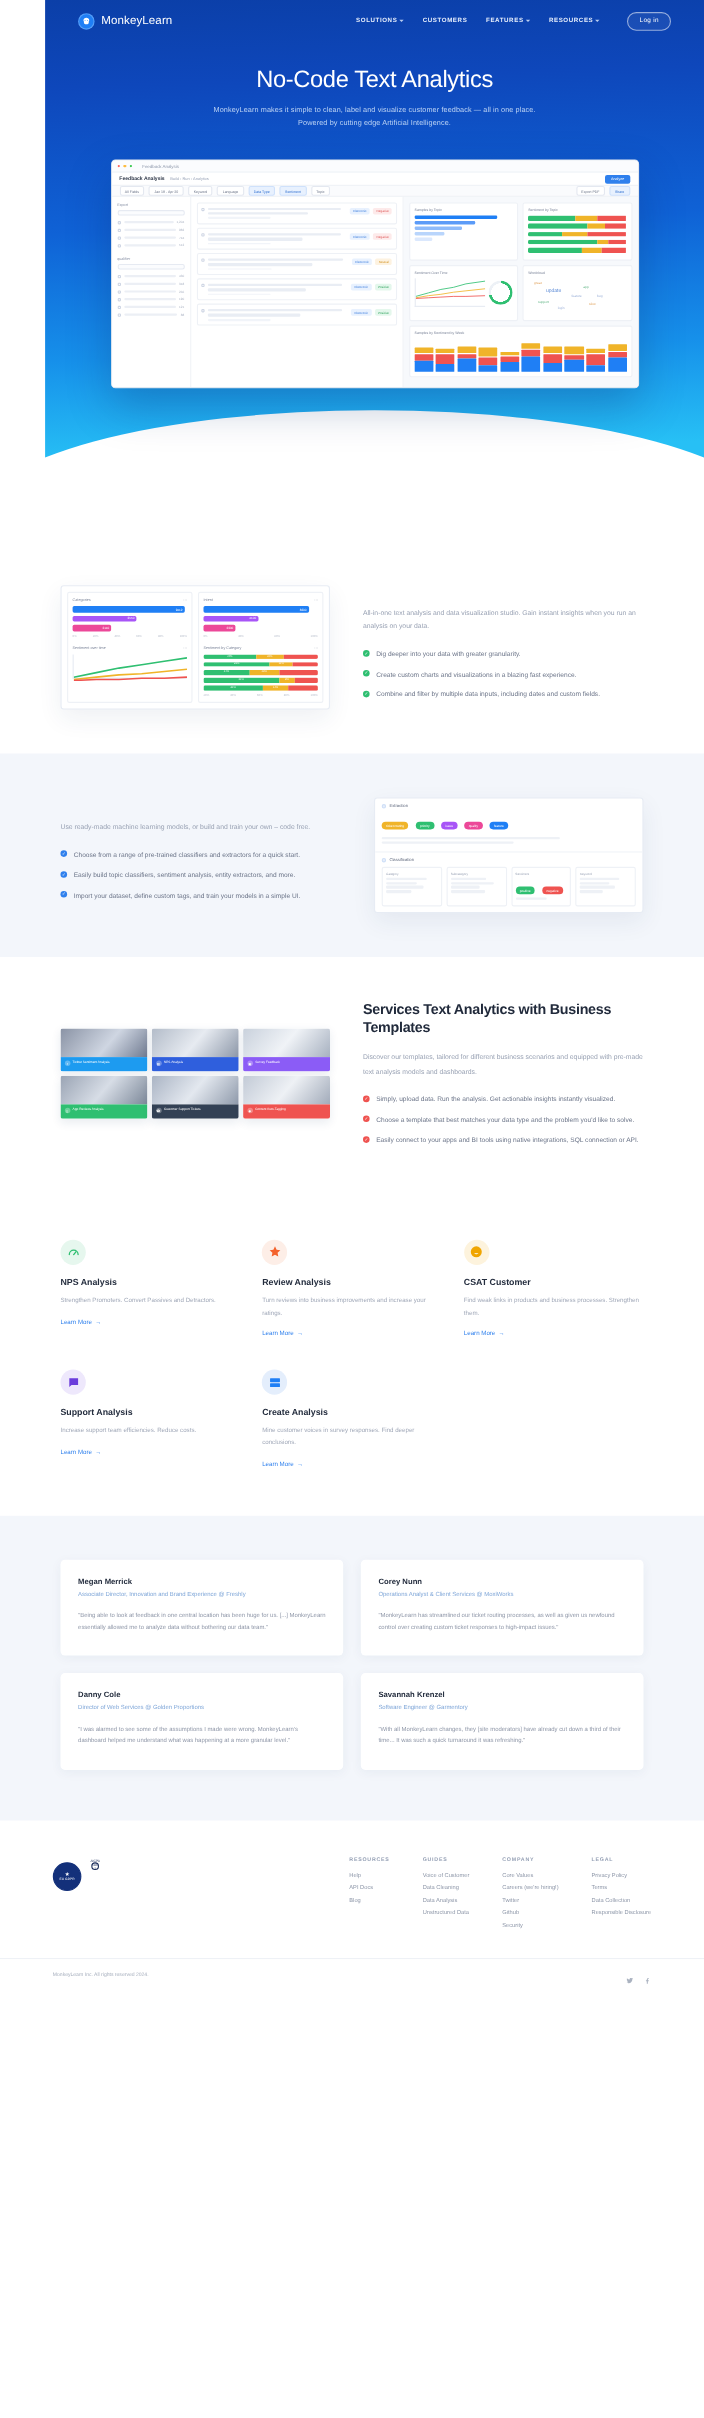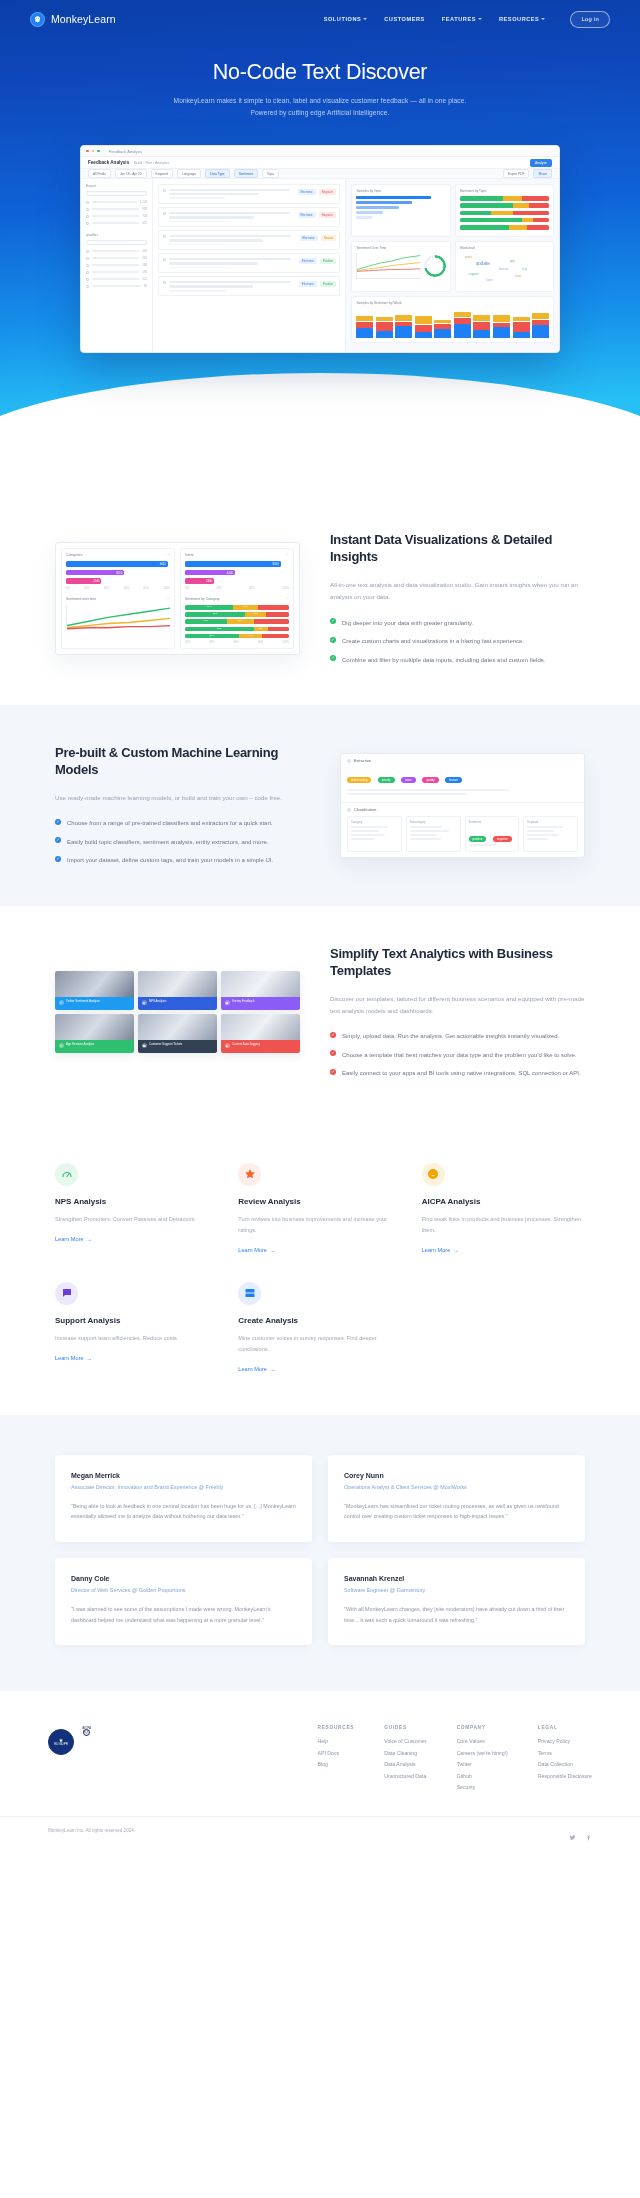--- a/index.html
+++ b/index.html
@@ -10,20 +10,21 @@
     background:#ffffff;color:#2b3445;
     -webkit-font-smoothing:antialiased;
   }
   .page{width:640px;position:relative;overflow:hidden}
 
   
   .hero{
     position:relative;
     background:linear-gradient(178deg,#0b3fa8 0%,#0e47bb 18%,#0f62d6 48%,#1690ea 74%,#27c0f5 95%);
     padding-bottom:70px;
+    margin-left:41px;
   }
   .hero::after{
     content:"";position:absolute;left:-10%;right:-10%;bottom:-46px;height:96px;
     background:#ffffff;border-radius:50% 50% 0 0 / 100% 100% 0 0;
   }
   .nav{
     position:relative;z-index:3;height:38px;display:flex;align-items:center;
     padding:0 30px;
   }
   .brand{display:flex;align-items:center;gap:6px}
@@ -238,21 +239,21 @@
         </div>
         <div class="nav-link">
           <span>RESOURCES</span>
           <i class="caret"></i>
         </div>
         <div class="login-btn">Log in</div>
       </div>
     </nav>
 
     <div class="hero-body">
-      <h1 class="hero-title">No-Code Text Discover</h1>
+      <h1 class="hero-title">No-Code Text Analytics</h1>
       <p class="hero-sub">
         <span>MonkeyLearn makes it simple to clean, label and visualize customer feedback — all in one place.</span><br>
         <span>Powered by cutting edge Artificial Intelligence.</span>
       </p>
     </div>
 
     <div class="shot-wrap">
       <div class="shot">
         <div class="shot-bar">
           <i class="dot" style="background:#fc6158"></i>
@@ -621,21 +622,20 @@
               <span>20%</span>
                 <span>40%</span>
               <span>60%</span>
                 <span>80%</span>
               <span>100%</span>
             </div>
           </div>
         </div>
       </div>
       <div class="f-text">
-        <h2 class="f-title">Instant Data Visualizations &amp; Detailed Insights</h2>
         <p class="f-desc">All-in-one text analysis and data visualization studio. Gain instant insights when you run an analysis on your data.</p>
         <ul class="f-list" style="list-style:none">
           <li class="f-item">
             <i class="tick" style="background:#2fbf71">✓</i>
             <span>Dig deeper into your data with greater granularity.</span>
           </li>
           <li class="f-item">
             <i class="tick" style="background:#2fbf71">✓</i>
             <span>Create custom charts and visualizations in a blazing fast experience.</span>
           </li>
@@ -644,21 +644,20 @@
             <span>Combine and filter by multiple data inputs, including dates and custom fields.</span>
           </li>
         </ul>
       </div>
     </div>
   </section>
 
   <section class="section alt">
     <div class="feature">
       <div class="f-text">
-        <h2 class="f-title">Pre-built &amp; Custom Machine Learning Models</h2>
         <p class="f-desc">Use ready-made machine learning models, or build and train your own – code free.</p>
         <ul class="f-list" style="list-style:none">
           <li class="f-item">
             <i class="tick" style="background:#2f80ed">✓</i>
             <span>Choose from a range of pre-trained classifiers and extractors for a quick start.</span>
           </li>
           <li class="f-item">
             <i class="tick" style="background:#2f80ed">✓</i>
             <span>Easily build topic classifiers, sentiment analysis, entity extractors, and more.</span>
           </li>
@@ -767,21 +766,21 @@
           <div class="g-card">
             <div class="g-img" style="background:linear-gradient(130deg,#c2cad6,#eef1f5 50%,#a2abba)"></div>
             <div class="g-cap" style="background:#ef5350">
                 <i class="g-ic">◆</i>
               <span>Content Auto-Tagging</span>
               </div>
           </div>
         </div>
       </div>
       <div class="f-text">
-        <h2 class="f-title">Simplify Text Analytics with Business Templates</h2>
+        <h2 class="f-title">Services Text Analytics with Business Templates</h2>
         <p class="f-desc">Discover our templates, tailored for different business scenarios and equipped with pre-made text analysis models and dashboards.</p>
         <ul class="f-list" style="list-style:none">
           <li class="f-item">
             <i class="tick" style="background:#ef5350">✓</i>
             <span>Simply, upload data. Run the analysis. Get actionable insights instantly visualized.</span>
           </li>
           <li class="f-item">
             <i class="tick" style="background:#ef5350">✓</i>
             <span>Choose a template that best matches your data type and the problem you'd like to solve.</span>
           </li>
@@ -822,21 +821,21 @@
         <span>→</span>
       </a>
     </div>
     <div>
       <div class="card-ic" style="background:#fdf3dd">
         <svg width="12" height="12" viewBox="0 0 24 24" fill="#f0a500">
             <circle cx="12" cy="12" r="10"></circle>
             <path d="M8 14.5a5 5 0 008 0z" fill="#fff"></path>
           </svg>
       </div>
-      <h3 class="card-h">AICPA Analysis</h3>
+      <h3 class="card-h">CSAT Customer</h3>
       <p class="card-p">Find weak links in products and business processes. Strengthen them.</p>
       <a class="card-a">
         <span>Learn More</span>
         <span>→</span>
       </a>
     </div>
     <div>
       <div class="card-ic" style="background:#eee8fc">
         <svg width="12" height="12" viewBox="0 0 24 24" fill="#6b3ddb">
             <path d="M4 4h16v12H8l-4 4z"></path>

